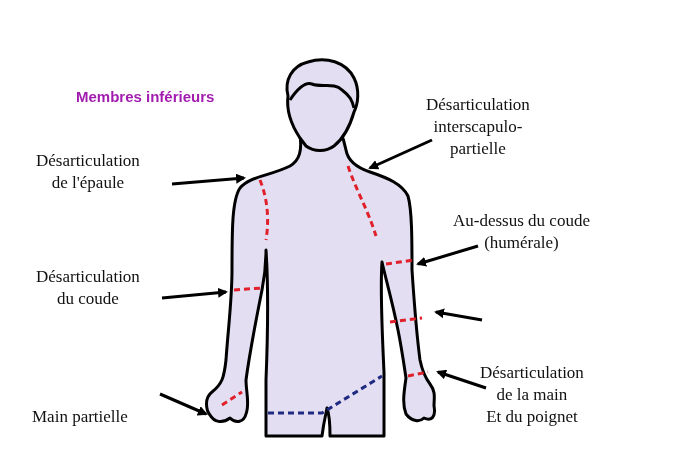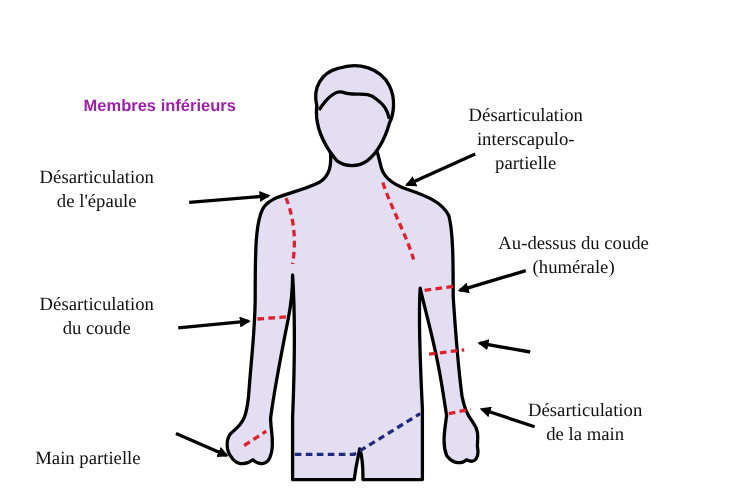--- a/index.html
+++ b/index.html
@@ -78,13 +78,14 @@
 <div class="label" style="left:494px; top:288px;">
 </div>
 
 <div class="label" style="left:32px; top:366px;margin-top:40px;">
   <span>Main partielle</span>
 </div>
 
 <div class="label" style="left:480px; top:362px;">
   <span>Désarticulation</span>
   <span>de la main</span>
+  <span>Et du poignet</span>
 </div>
 
 </body></html>

